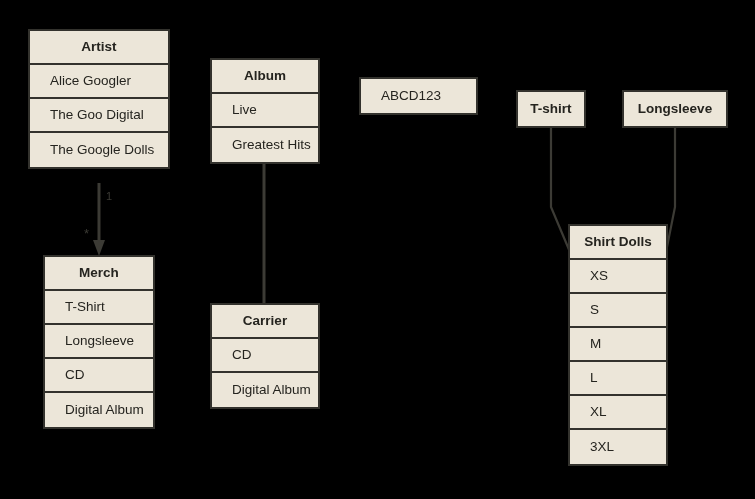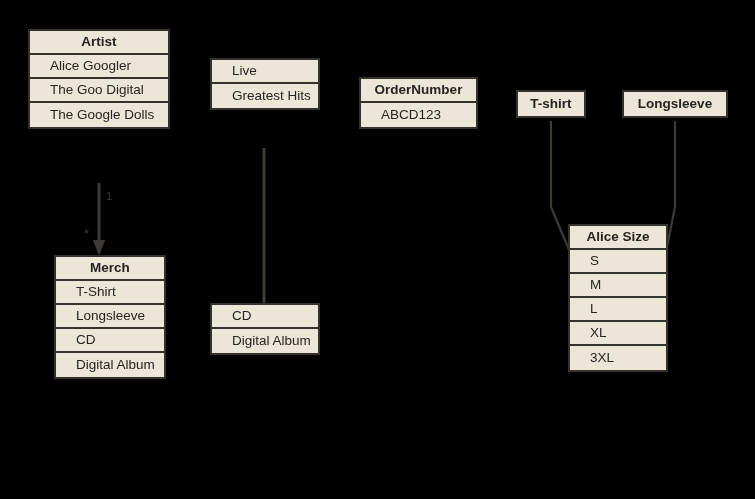--- a/index.html
+++ b/index.html
@@ -35,21 +35,21 @@
     background: #ece6d9;
   }
   .row {
     box-sizing: border-box;
     background: #ece6d9;
     color: #25241f;
     font-size: 13.5px;
     line-height: 1;
     display: flex;
     align-items: center;
-    height: 24px;
+    height: 34px;
     padding: 0 8px;
     border-bottom: 2px solid #33322d;
     white-space: nowrap;
   }
   .row:last-child {
     border-bottom: none;
   }
   .row.header {
     justify-content: center;
     font-weight: bold;
@@ -91,52 +91,54 @@
   </svg>
 
   <div class="entity" style="left:28px; top:29px; width:142px;">
     <div class="row header">Artist</div>
     <div class="row value">Alice Googler</div>
     <div class="row value">The Goo Digital</div>
     <div class="row value">The Google Dolls</div>
   </div>
 
   <div class="entity" style="left:210px; top:58px; width:110px;">
+    <div class="row header">Album</div>
     <div class="row value">Live</div>
     <div class="row value">Greatest Hits</div>
   </div>
 
   <div class="entity" style="left:359px; top:77px; width:119px;">
-    <div class="row header">OrderNumber</div>
     <div class="row value">ABCD123</div>
   </div>
 
   <div class="entity ent-solo" style="left:516px; top:90px; width:70px;">
     <div class="row header">T-shirt</div>
   </div>
 
   <div class="entity ent-solo" style="left:622px; top:90px; width:106px;">
     <div class="row header">Longsleeve</div>
   </div>
 
-  <div class="entity" style="left:54px; top:255px; width:112px;">
+  <div class="entity" style="left:43px; top:255px; width:112px;">
     <div class="row header">Merch</div>
     <div class="row value">T-Shirt</div>
     <div class="row value">Longsleeve</div>
     <div class="row value">CD</div>
     <div class="row value">Digital Album</div>
   </div>
 
   <div class="entity" style="left:210px; top:303px; width:110px;">
+    <div class="row header">Carrier</div>
     <div class="row value">CD</div>
     <div class="row value">Digital Album</div>
   </div>
 
   <div class="entity" style="left:568px; top:224px; width:100px;">
-    <div class="row header">Alice Size</div>
+    <div class="row header">Shirt Dolls</div>
+    <div class="row value">XS</div>
     <div class="row value">S</div>
     <div class="row value">M</div>
     <div class="row value">L</div>
     <div class="row value">XL</div>
     <div class="row value">3XL</div>
   </div>
 
   <div class="edge-label" style="left:106px; top:191px;">1</div>
   <div class="edge-label star" style="left:84px; top:227px;">*</div>
 

